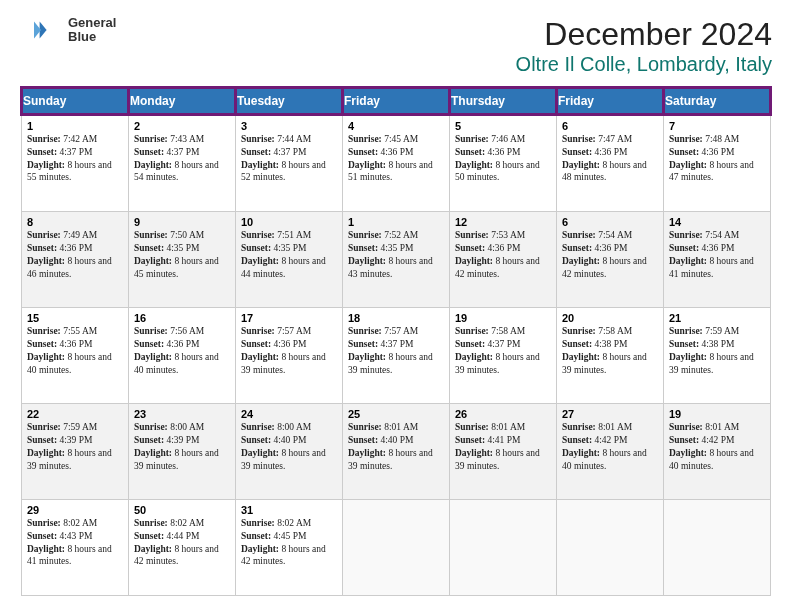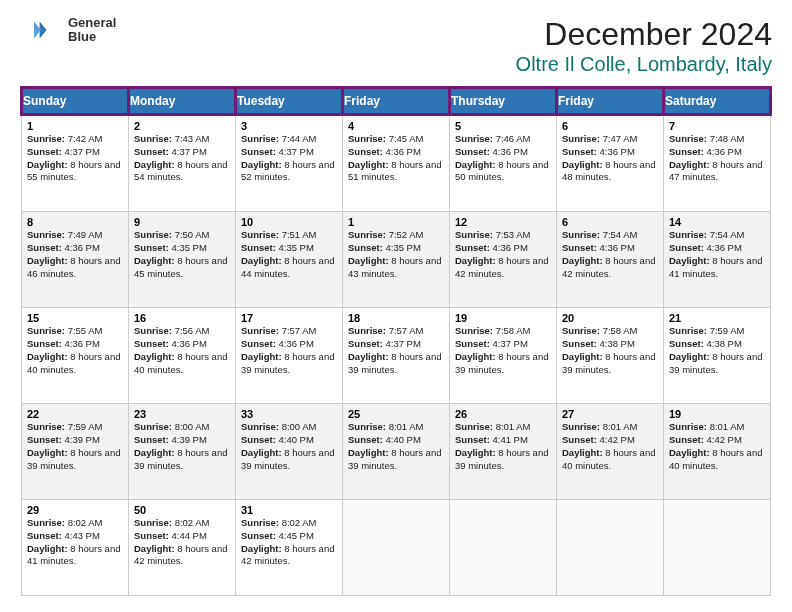--- a/index.html
+++ b/index.html
@@ -83,20 +83,21 @@
     .day-num {
       font-weight: bold;
       font-size: 11px;
       display: block;
       margin-bottom: 1px;
     }
     .day-info {
       font-size: 9.5px;
       line-height: 1.35;
       color: #222;
+      font-family: Liberation Serif, serif;
     }
     .empty-cell {
       background: #f9f9f9 !important;
     }
   </style>
 </head>
 <body>
 
 <div class="page">
   <div class="header">
@@ -221,21 +222,21 @@
         <tr>
           <td>
             <span class="day-num">22</span>
             <div class="day-info"><b>Sunrise:</b> 7:59 AM<br><b>Sunset:</b> 4:39 PM<br><b>Daylight:</b> 8 hours and 39 minutes.</div>
           </td>
           <td>
             <span class="day-num">23</span>
             <div class="day-info"><b>Sunrise:</b> 8:00 AM<br><b>Sunset:</b> 4:39 PM<br><b>Daylight:</b> 8 hours and 39 minutes.</div>
           </td>
           <td>
-            <span class="day-num">33</span>
+            <span class="day-num">24</span>
             <div class="day-info"><b>Sunrise:</b> 8:00 AM<br><b>Sunset:</b> 4:40 PM<br><b>Daylight:</b> 8 hours and 39 minutes.</div>
           </td>
           <td>
             <span class="day-num">25</span>
             <div class="day-info"><b>Sunrise:</b> 8:01 AM<br><b>Sunset:</b> 4:40 PM<br><b>Daylight:</b> 8 hours and 39 minutes.</div>
           </td>
           <td>
             <span class="day-num">26</span>
             <div class="day-info"><b>Sunrise:</b> 8:01 AM<br><b>Sunset:</b> 4:41 PM<br><b>Daylight:</b> 8 hours and 39 minutes.</div>
           </td>

